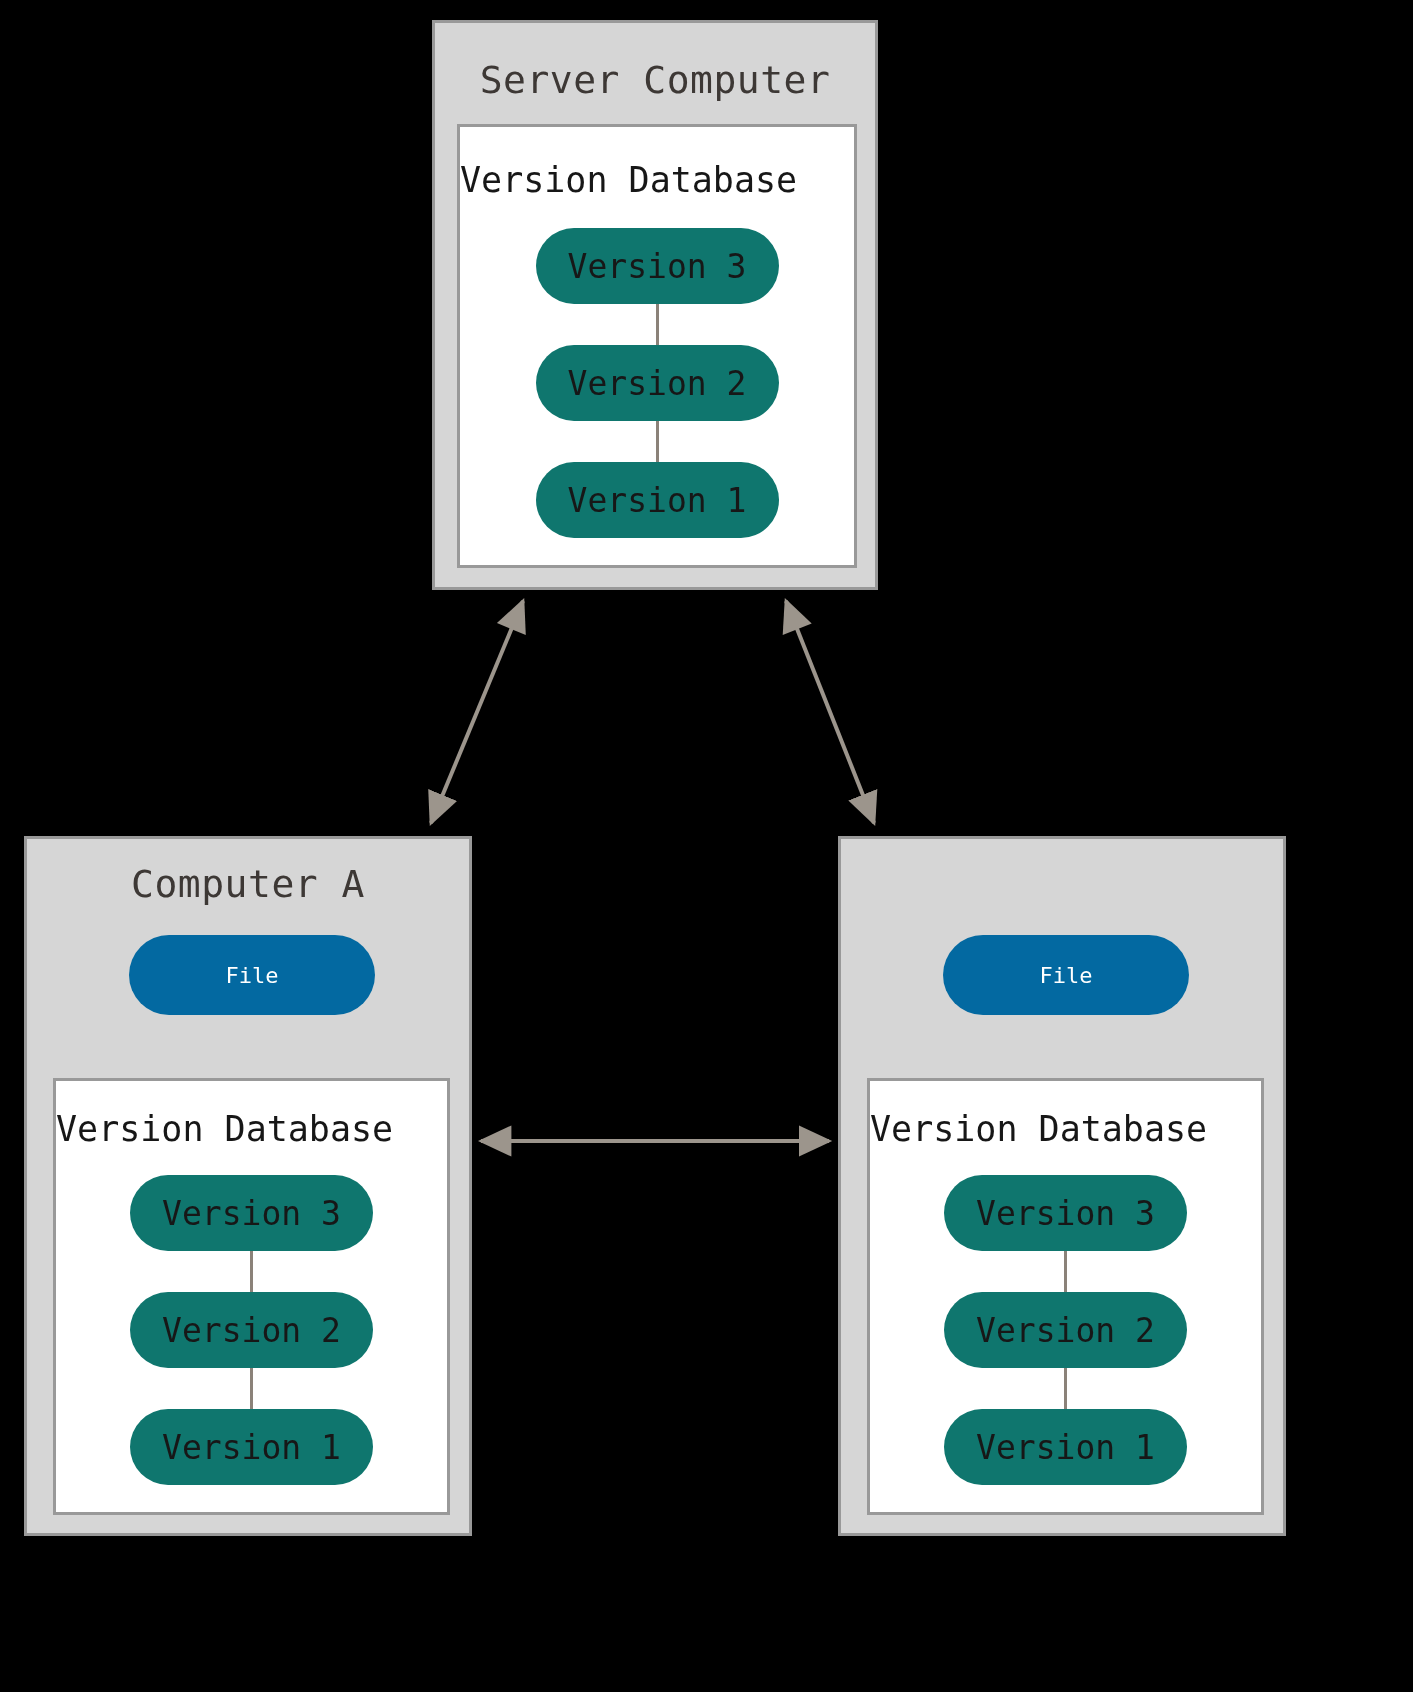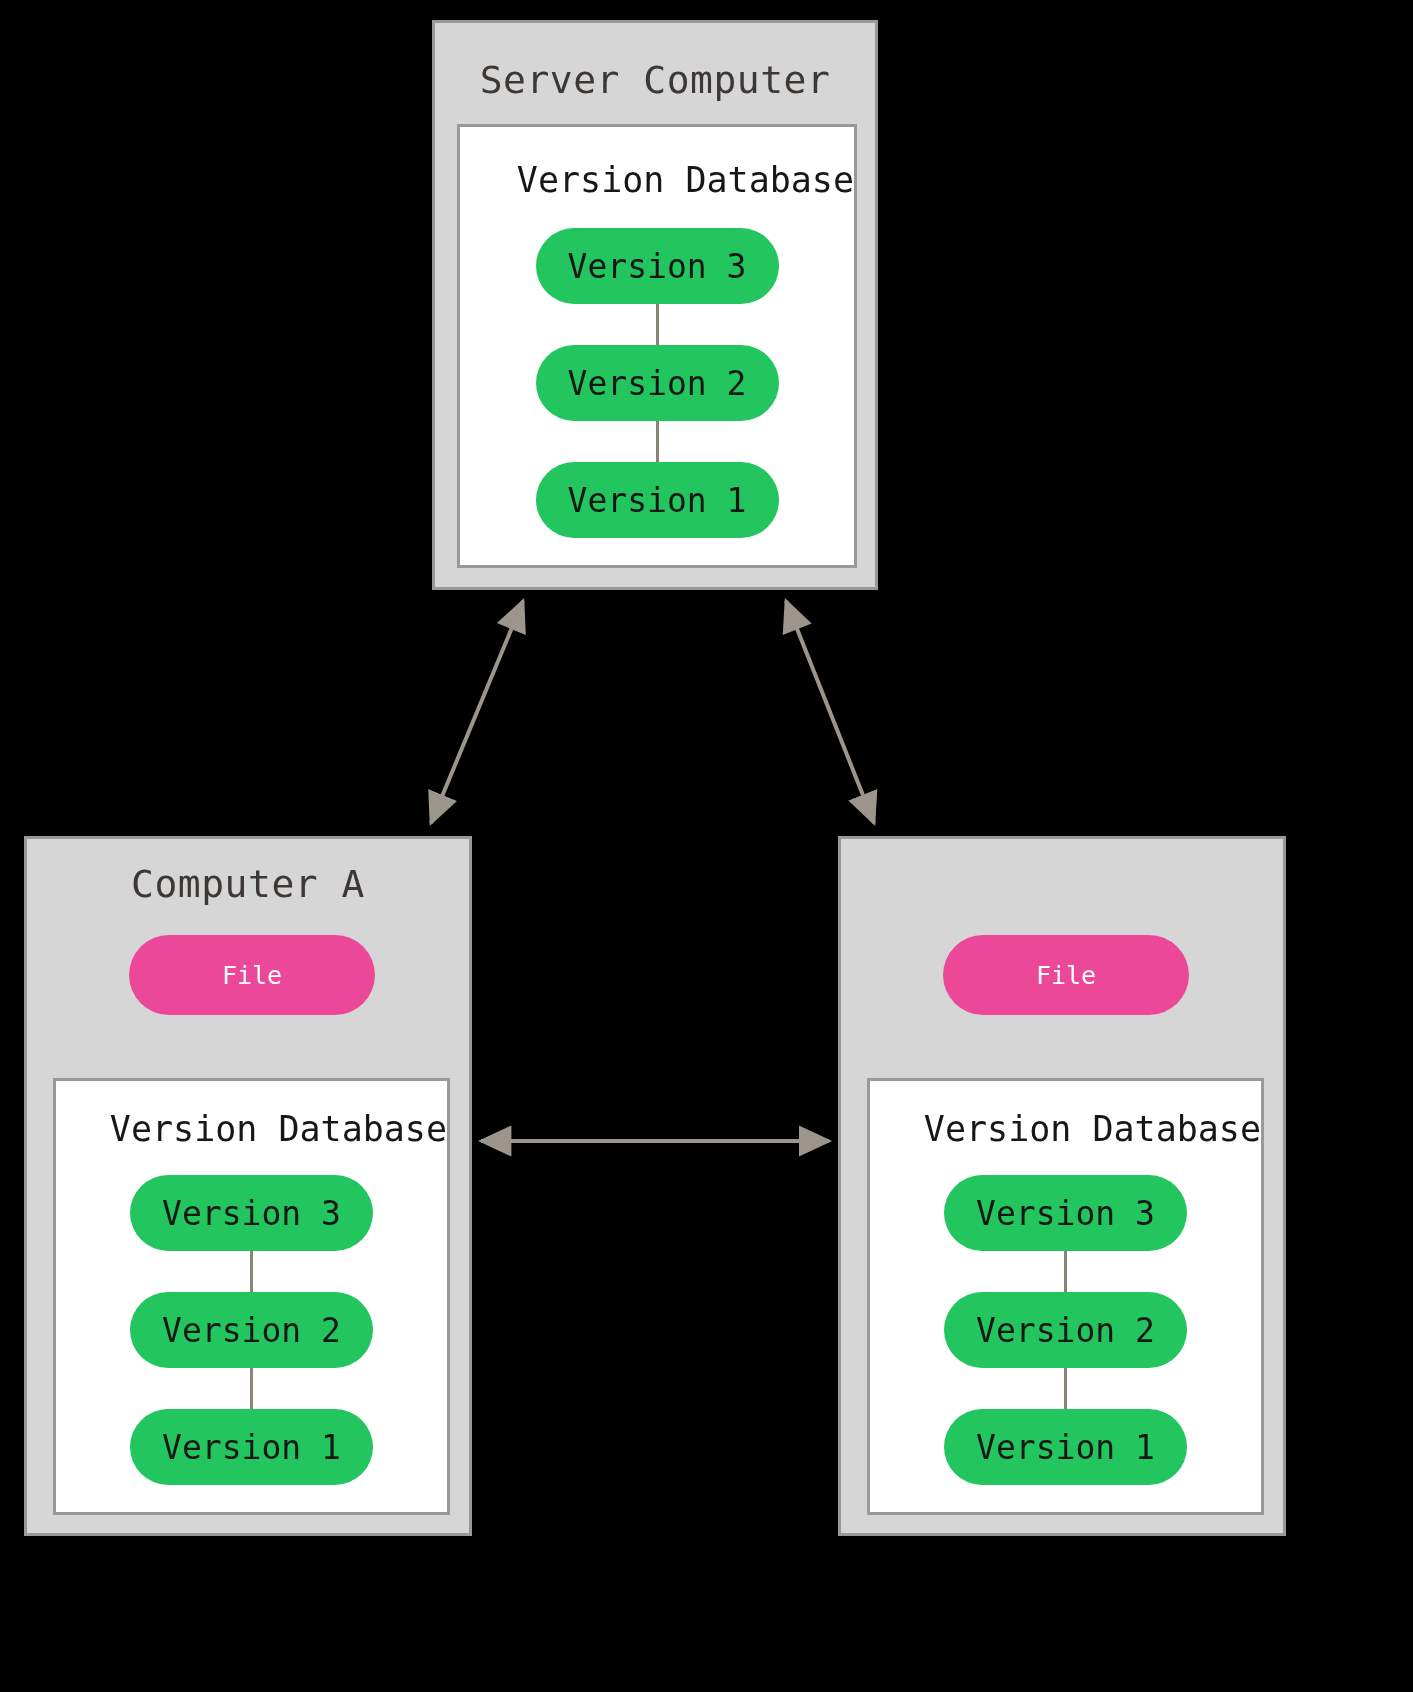--- a/index.html
+++ b/index.html
@@ -48,36 +48,35 @@
   }
 
   
   .vdb-panel {
     position: absolute;
     background: #ffffff;
     border: 3px solid #999999;
     box-sizing: border-box;
   }
   .vdb-title {
-    text-align: right;
+    text-align: left;
     color: #171717;
     font-size: 35px;
     white-space: nowrap;
-    padding-left: 40px;
   }
 
   
   .version-stack {
     position: relative;
     display: flex;
     flex-direction: column;
     align-items: center;
   }
   .version-pill {
-    background: #22c55e;
+    background: #0f766e;
     color: #171717;
     font-size: 33px;
     border-radius: 999px;
     text-align: center;
     display: flex;
     align-items: center;
     justify-content: center;
     box-sizing: border-box;
     position: relative;
     z-index: 2;
@@ -85,23 +84,23 @@
   .version-link {
     width: 3px;
     background: #8b8279;
     position: relative;
     z-index: 1;
   }
 
   
   .file-pill {
     position: absolute;
-    background: #ec4899;
+    background: #0369a1;
     color: #ffffff;
-    font-size: 25px;
+    font-size: 22px;
     border-radius: 999px;
     display: flex;
     align-items: center;
     justify-content: center;
     box-sizing: border-box;
   }
 
   
   #server-computer {
     left: 432px;

